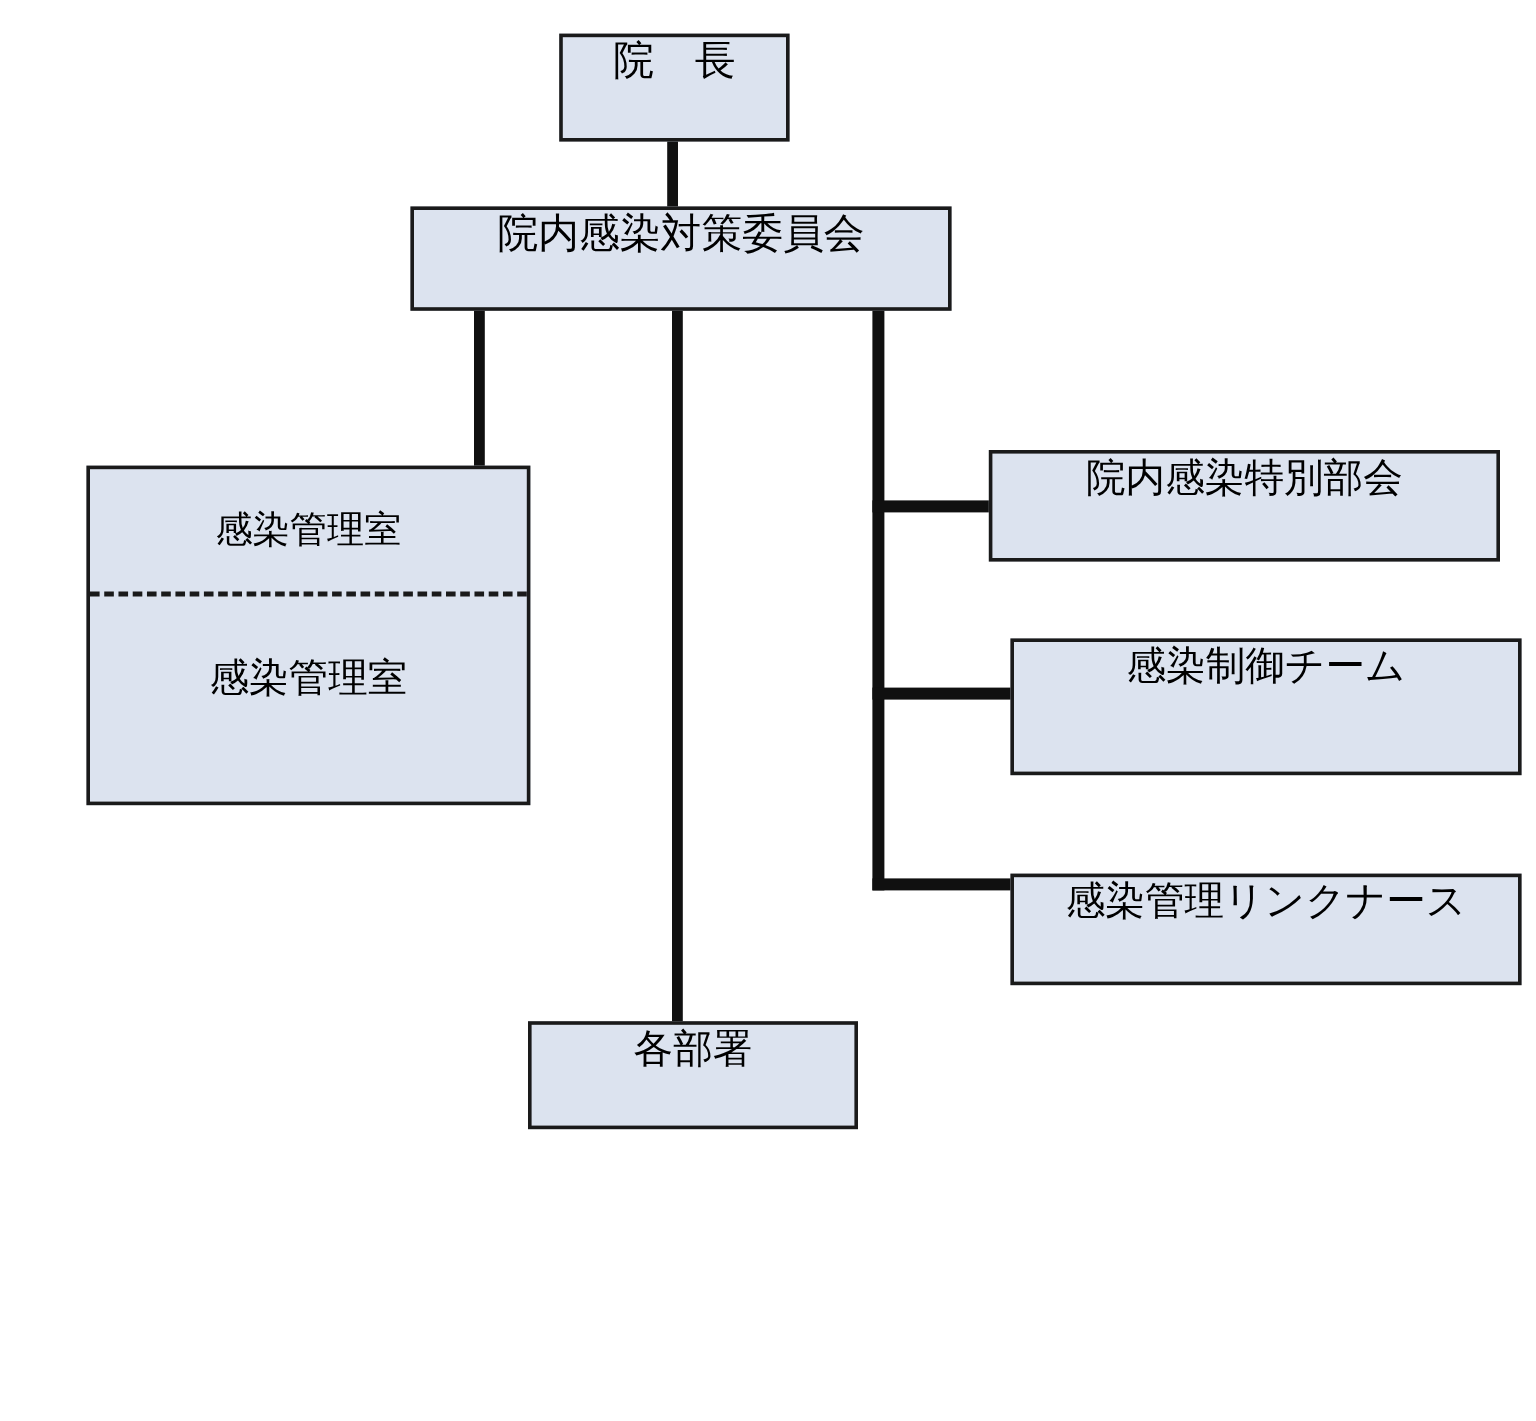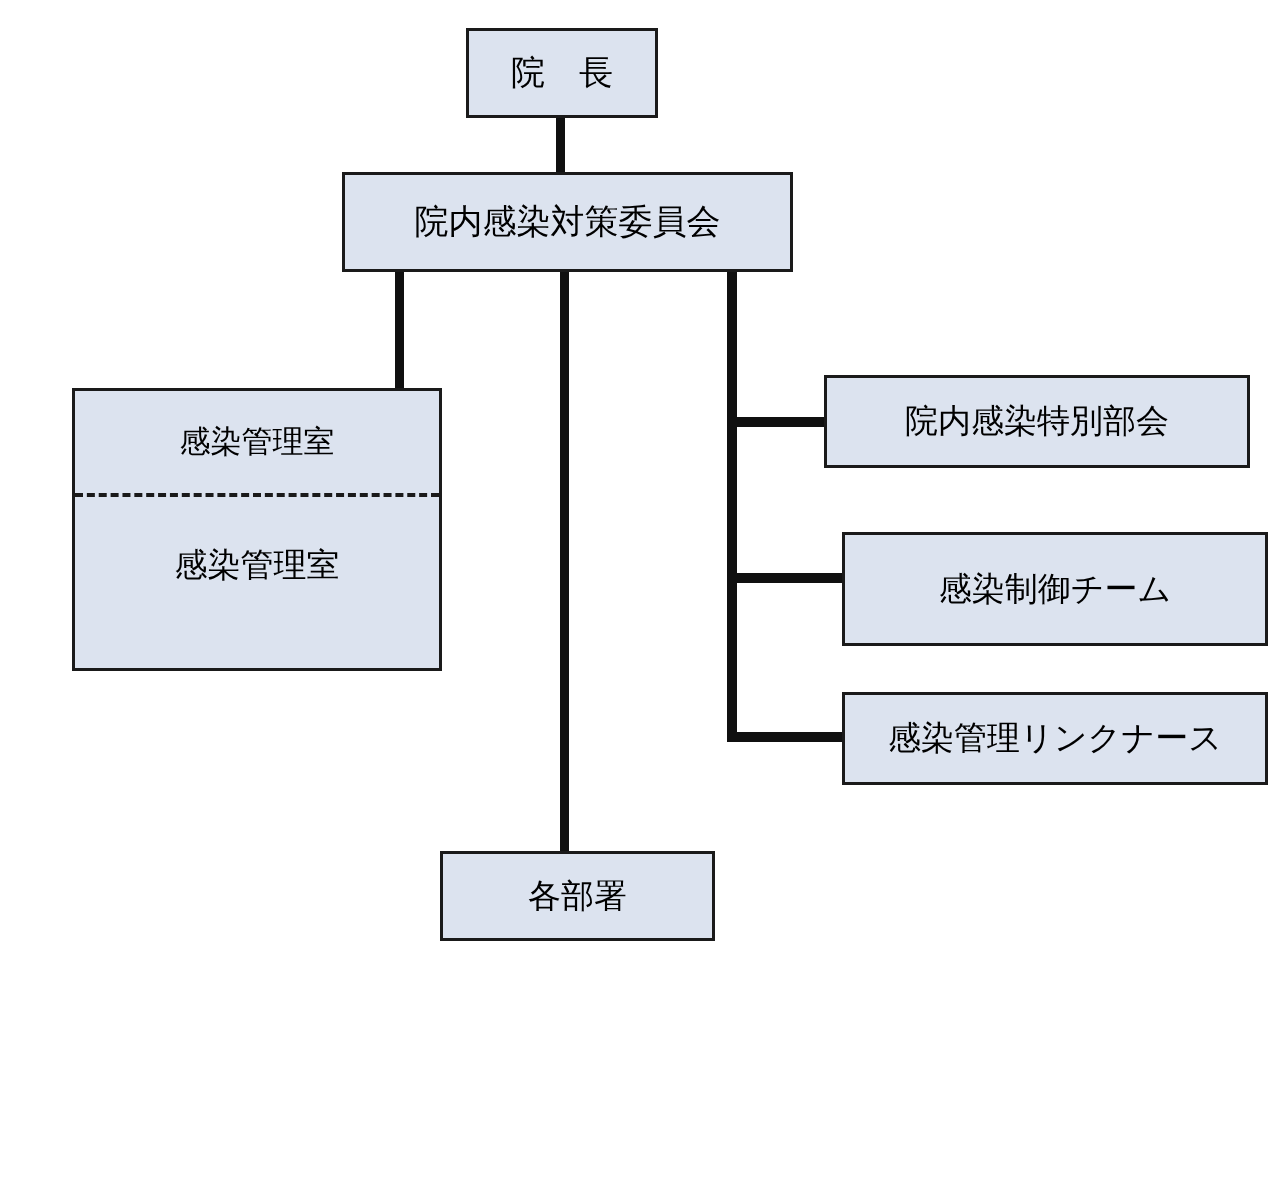--- a/index.html
+++ b/index.html
@@ -20,38 +20,38 @@
     overflow: hidden;
   }
   .node {
     position: absolute;
     box-sizing: border-box;
     background: #dce3ef;
     border: 3px solid #1a1a1a;
     display: flex;
     flex-direction: column;
     align-items: center;
-    justify-content: center;
+    justify-content: flex-start;
     text-align: center;
     line-height: 1.22;
     color: #000000;
     z-index: 3;
   }
   .node-label {
     display: block;
     white-space: pre;
   }
 
   
   #node-director {
     left: 466px; top: 28px; width: 192px; height: 90px;
     font-size: 34px;
   }
   #node-committee {
-    left: 342px; top: 172px; width: 451px; height: 100px;
+    left: 342px; top: 172px; width: 451px; height: 87px;
     font-size: 34px;
   }
   #node-control-office {
     left: 72px; top: 388px; width: 370px; height: 283px;
     justify-content: flex-start;
     font-size: 31px;
   }
   #node-control-office .office-title {
     margin-top: 32px;
     font-size: 31px;
@@ -69,21 +69,21 @@
   }
   #node-special-subcommittee {
     left: 824px; top: 375px; width: 426px; height: 93px;
     font-size: 33px;
   }
   #node-infection-control-team {
     left: 842px; top: 532px; width: 426px; height: 114px;
     font-size: 33px;
   }
   #node-link-nurse {
-    left: 842px; top: 692px; width: 426px; height: 93px;
+    left: 842px; top: 728px; width: 426px; height: 93px;
     font-size: 33px;
   }
   #node-departments {
     left: 440px; top: 851px; width: 275px; height: 90px;
     font-size: 33px;
   }
 
   
   .conn {
     position: absolute;

